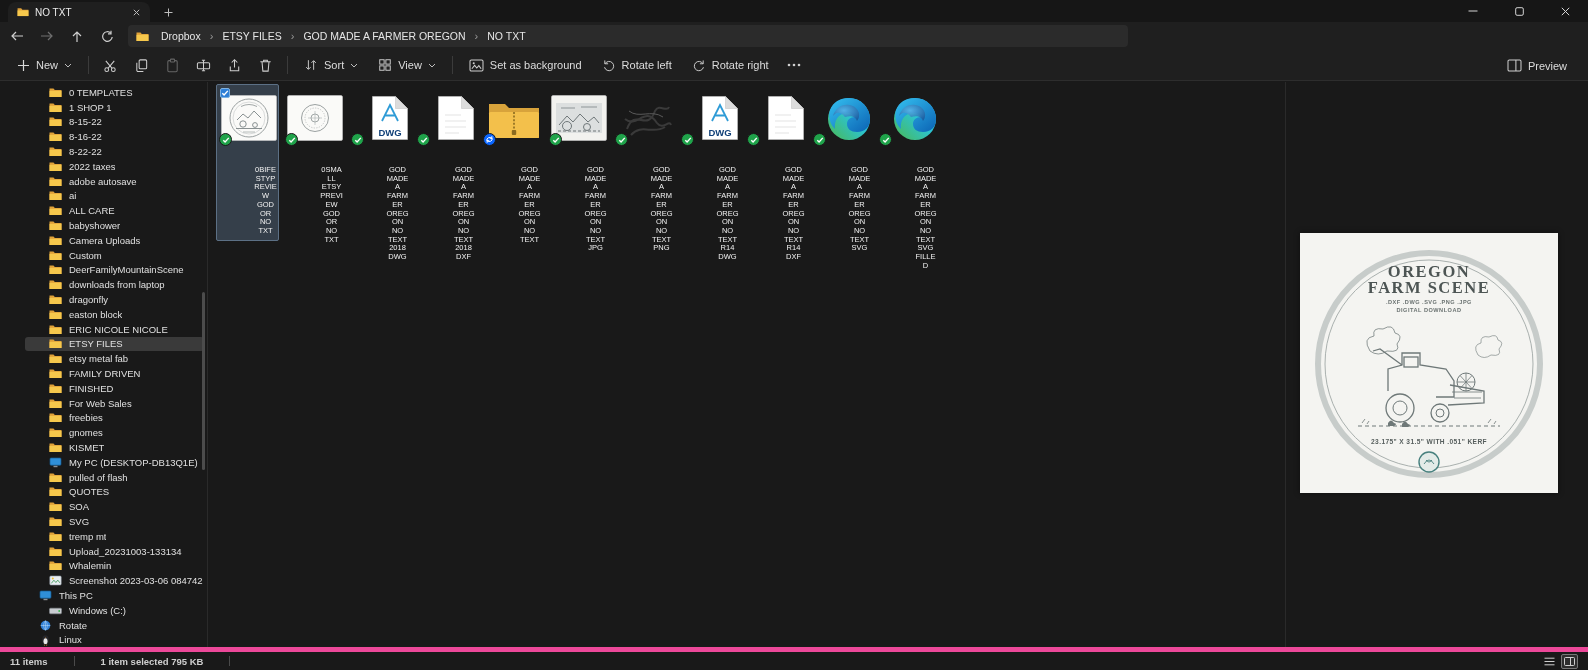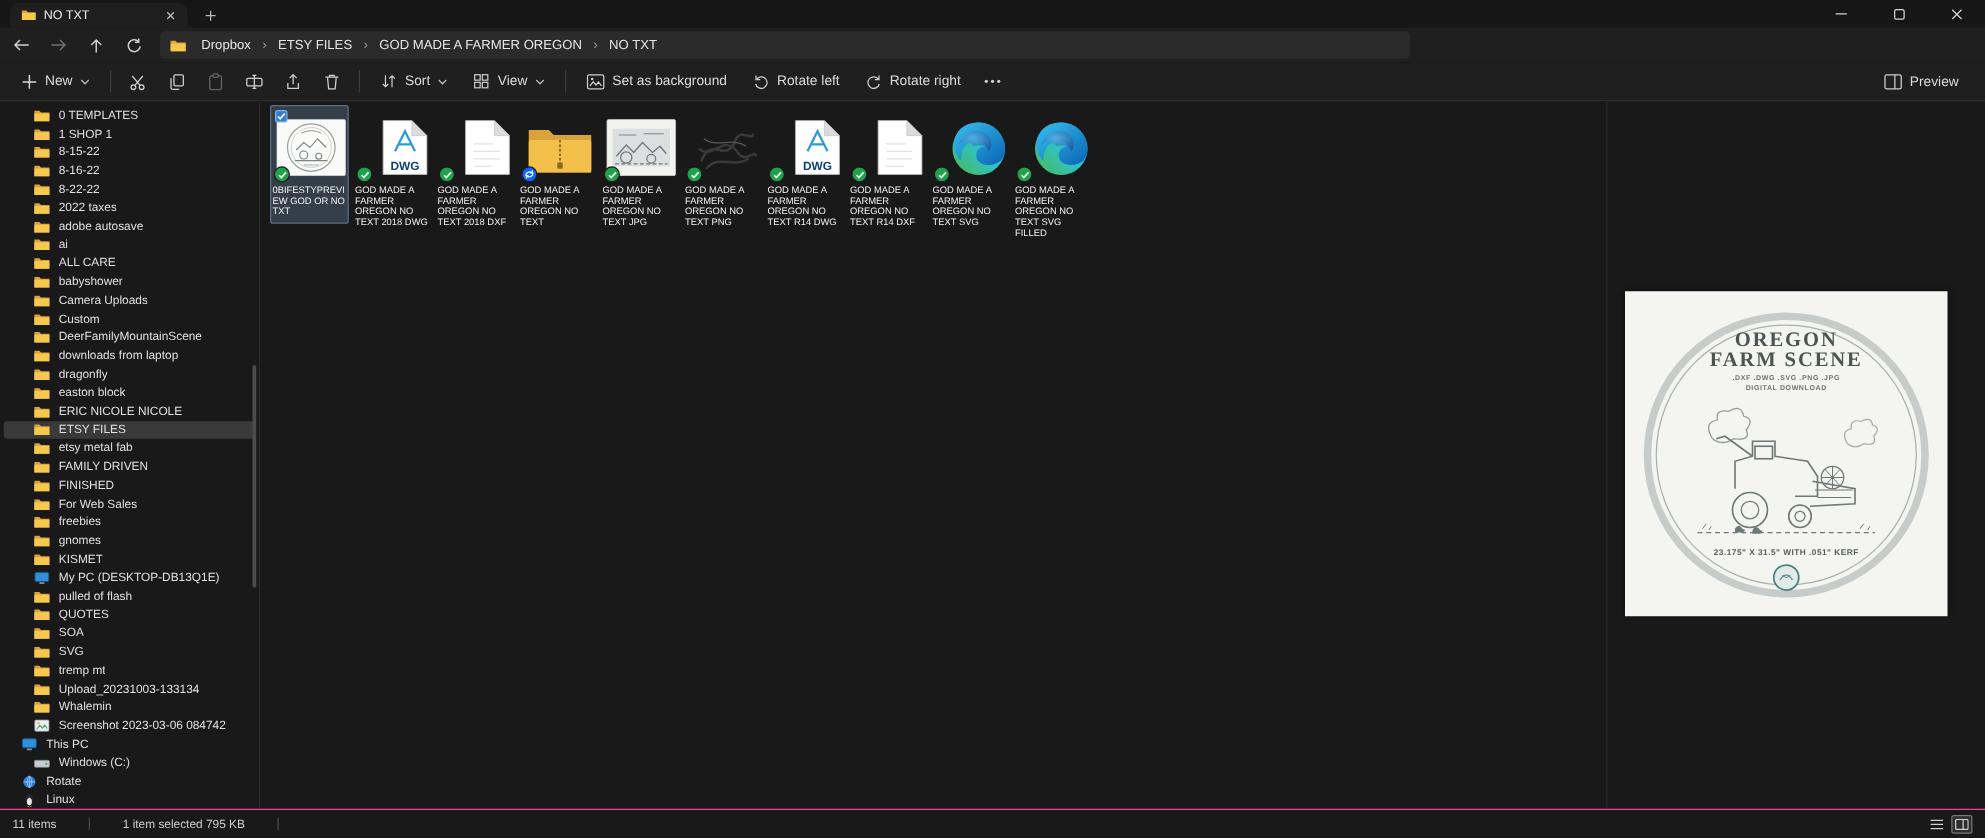--- a/index.html
+++ b/index.html
@@ -31,44 +31,44 @@
   .tbtn{display:flex;align-items:center;gap:6px;height:25px;padding:0 9px;border-radius:4px;font-size:11px;color:#dcdcdc;flex:0 0 auto;}
   .tbtn.icononly{padding:0 7px;}
   .tbtn.disabled{opacity:.4;}
   .tsep{width:1px;height:18px;background:#3b3b3b;margin:0 5px;flex:0 0 auto;}
   .preview-toggle{position:absolute;right:12px;top:3px;}
 
   
   .vdivider{position:absolute;top:82px;bottom:23px;width:1px;background:#2a2a2a;}
 
   
-  .sidebar{position:absolute;left:0;top:82px;width:207px;bottom:23px;overflow:hidden;padding-top:3px;}
+  .sidebar{position:absolute;left:0;top:82px;width:207px;bottom:23px;overflow:hidden;padding-top:3px;padding-left:22px;}
   .side-item{display:flex;align-items:center;gap:7px;height:14.8px;font-size:9.5px;color:#e0e0e0;border-radius:3px;margin:0 3px;padding-left:24px;}
   .side-item.ind0{padding-left:14px;}
   .side-item.selected{background:#3a3a3a;}
   .side-icon{width:13px;height:12px;flex:0 0 13px;display:flex;align-items:center;}
   .side-label{white-space:nowrap;overflow:hidden;text-overflow:ellipsis;}
   .side-scrollbar{position:absolute;right:2px;top:210px;width:3px;height:178px;background:#4c4c4c;border-radius:2px;}
 
   
   .files{position:absolute;left:216px;top:84px;display:flex;gap:3px;align-items:flex-start;}
   .file-item{width:63px;display:flex;flex-direction:column;align-items:center;position:relative;padding:2px 1px 4px;border:1px solid transparent;border-radius:2px;}
   .file-item.selected{background:#353f4a;border-color:#5c7085;}
   .icon-wrap{height:58px;display:flex;align-items:flex-end;justify-content:flex-end;position:relative;width:100%;}
   .badge{position:absolute;left:1px;bottom:-1px;width:13px;height:13px;border-radius:50%;display:flex;align-items:center;justify-content:center;border:1.5px solid #191919;}
   .badge.check{background:#1fa34a;}
   .badge.sync{background:#0a66ff;}
-  .file-label{margin-top:3px;font-size:7.5px;line-height:8.7px;color:#f2f2f2;max-width:62px;word-break:break-word;}
+  .file-label{margin-top:21px;font-size:7.5px;line-height:8.7px;text-align:center;color:#f2f2f2;max-width:62px;word-break:break-word;padding-left:36px;}
   .checkbox{position:absolute;left:3px;top:3px;width:10px;height:10px;background:#2f7fd6;border:1px solid #7fb2e0;border-radius:2px;display:flex;align-items:center;justify-content:center;z-index:2;}
 
   
   .preview-card{position:absolute;left:1300px;top:233px;width:258px;height:260px;background:#f4f4f1;box-shadow:0 0 6px rgba(0,0,0,.45);}
 
   
-  .statusbar{position:absolute;left:0;bottom:0;width:100%;height:23px;background:#191919;border-top:1px solid #ec4899;display:flex;align-items:center;font-size:9.5px;color:#cfcfcf;padding:0 10px;gap:26px;}
+  .statusbar{position:absolute;left:0;bottom:0;width:100%;height:23px;background:#191919;border-top:5px solid #ec4899;display:flex;align-items:center;font-size:9.5px;color:#cfcfcf;padding:0 10px;gap:26px;font-weight:bold;}
   .status-vbar{width:1px;height:10px;background:#4a4a4a;}
   .status-views{margin-left:auto;display:flex;gap:3px;align-items:center;}
   .status-viewbtn{width:17px;height:15px;display:flex;align-items:center;justify-content:center;border-radius:2px;border:1px solid transparent;}
   .status-viewbtn.active{border-color:#777;background:#2e2e2e;}
 </style>
 </head>
 <body>
 
 <div class="titlebar">
   <div class="tab">
@@ -709,20 +709,39 @@
         </span>
     </div>
     <div class="file-label">0BIFESTYPREVIEW GOD OR NO TXT</div>
   <span class="checkbox">
         <svg width="8" height="8" viewBox="0 0 8 8">
           <path d="M1.3,4.2 L3.1,6 L6.8,1.9" stroke="#ffffff" stroke-width="1.4" fill="none"></path>
         </svg>
       </span>
     </div>
 
+  <div class="file-item">
+    <div class="icon-wrap">
+      <span class="file-icon" style="margin-bottom: 4px;">
+          <svg width="56" height="46" viewBox="0 0 56 46">
+            <rect x="0.5" y="0.5" width="55" height="45" rx="1.5" fill="#fafaf8" stroke="#c9c9c9" stroke-width="0.6"></rect>
+            <circle cx="28" cy="23" r="13.5" fill="none" stroke="#9ba1a1" stroke-width="1"></circle>
+            <circle cx="28" cy="23" r="10" fill="none" stroke="#b4b8b8" stroke-width="0.7" stroke-dasharray="1.4,1.2"></circle>
+            <circle cx="28" cy="23" r="4" fill="none" stroke="#8b9393" stroke-width="0.8"></circle>
+            <path d="M28,16 v14 M21,23 h14" stroke="#aab0b0" stroke-width="0.6"></path>
+          </svg>
+        </span>
+      <span class="badge check">
+          <svg width="8" height="8" viewBox="0 0 8 8">
+            <path d="M1.3,4.2 L3.1,6 L6.8,1.9" stroke="#ffffff" stroke-width="1.4" fill="none"></path>
+          </svg>
+        </span>
+    </div>
+    <div class="file-label">0SMALL ETSY PREVIEW GOD OR NO TXT</div>
+  </div>
 
   <div class="file-item">
     <div class="icon-wrap">
       <span class="file-icon" style="margin-bottom: 4px;">
           <svg width="38" height="46" viewBox="0 0 38 46">
             <path d="M1.5,1.5 h23 l12,12 v31 h-35 z" fill="#ffffff" stroke="#bfbfbf" stroke-width="0.7"></path>
             <path d="M24.5,1.5 l12,12 h-12 z" fill="#dcdcdc" stroke="#bfbfbf" stroke-width="0.5"></path>
             <path d="M11,26 L19,10 L27,26 M14,20.5 h10" stroke="#2e9bd6" stroke-width="1.8" fill="none"></path>
             <text x="19" y="41" font-size="9.5" font-weight="bold" fill="#0f3f77" text-anchor="middle" font-family="Liberation Sans, sans-serif">DWG</text>
           </svg>

